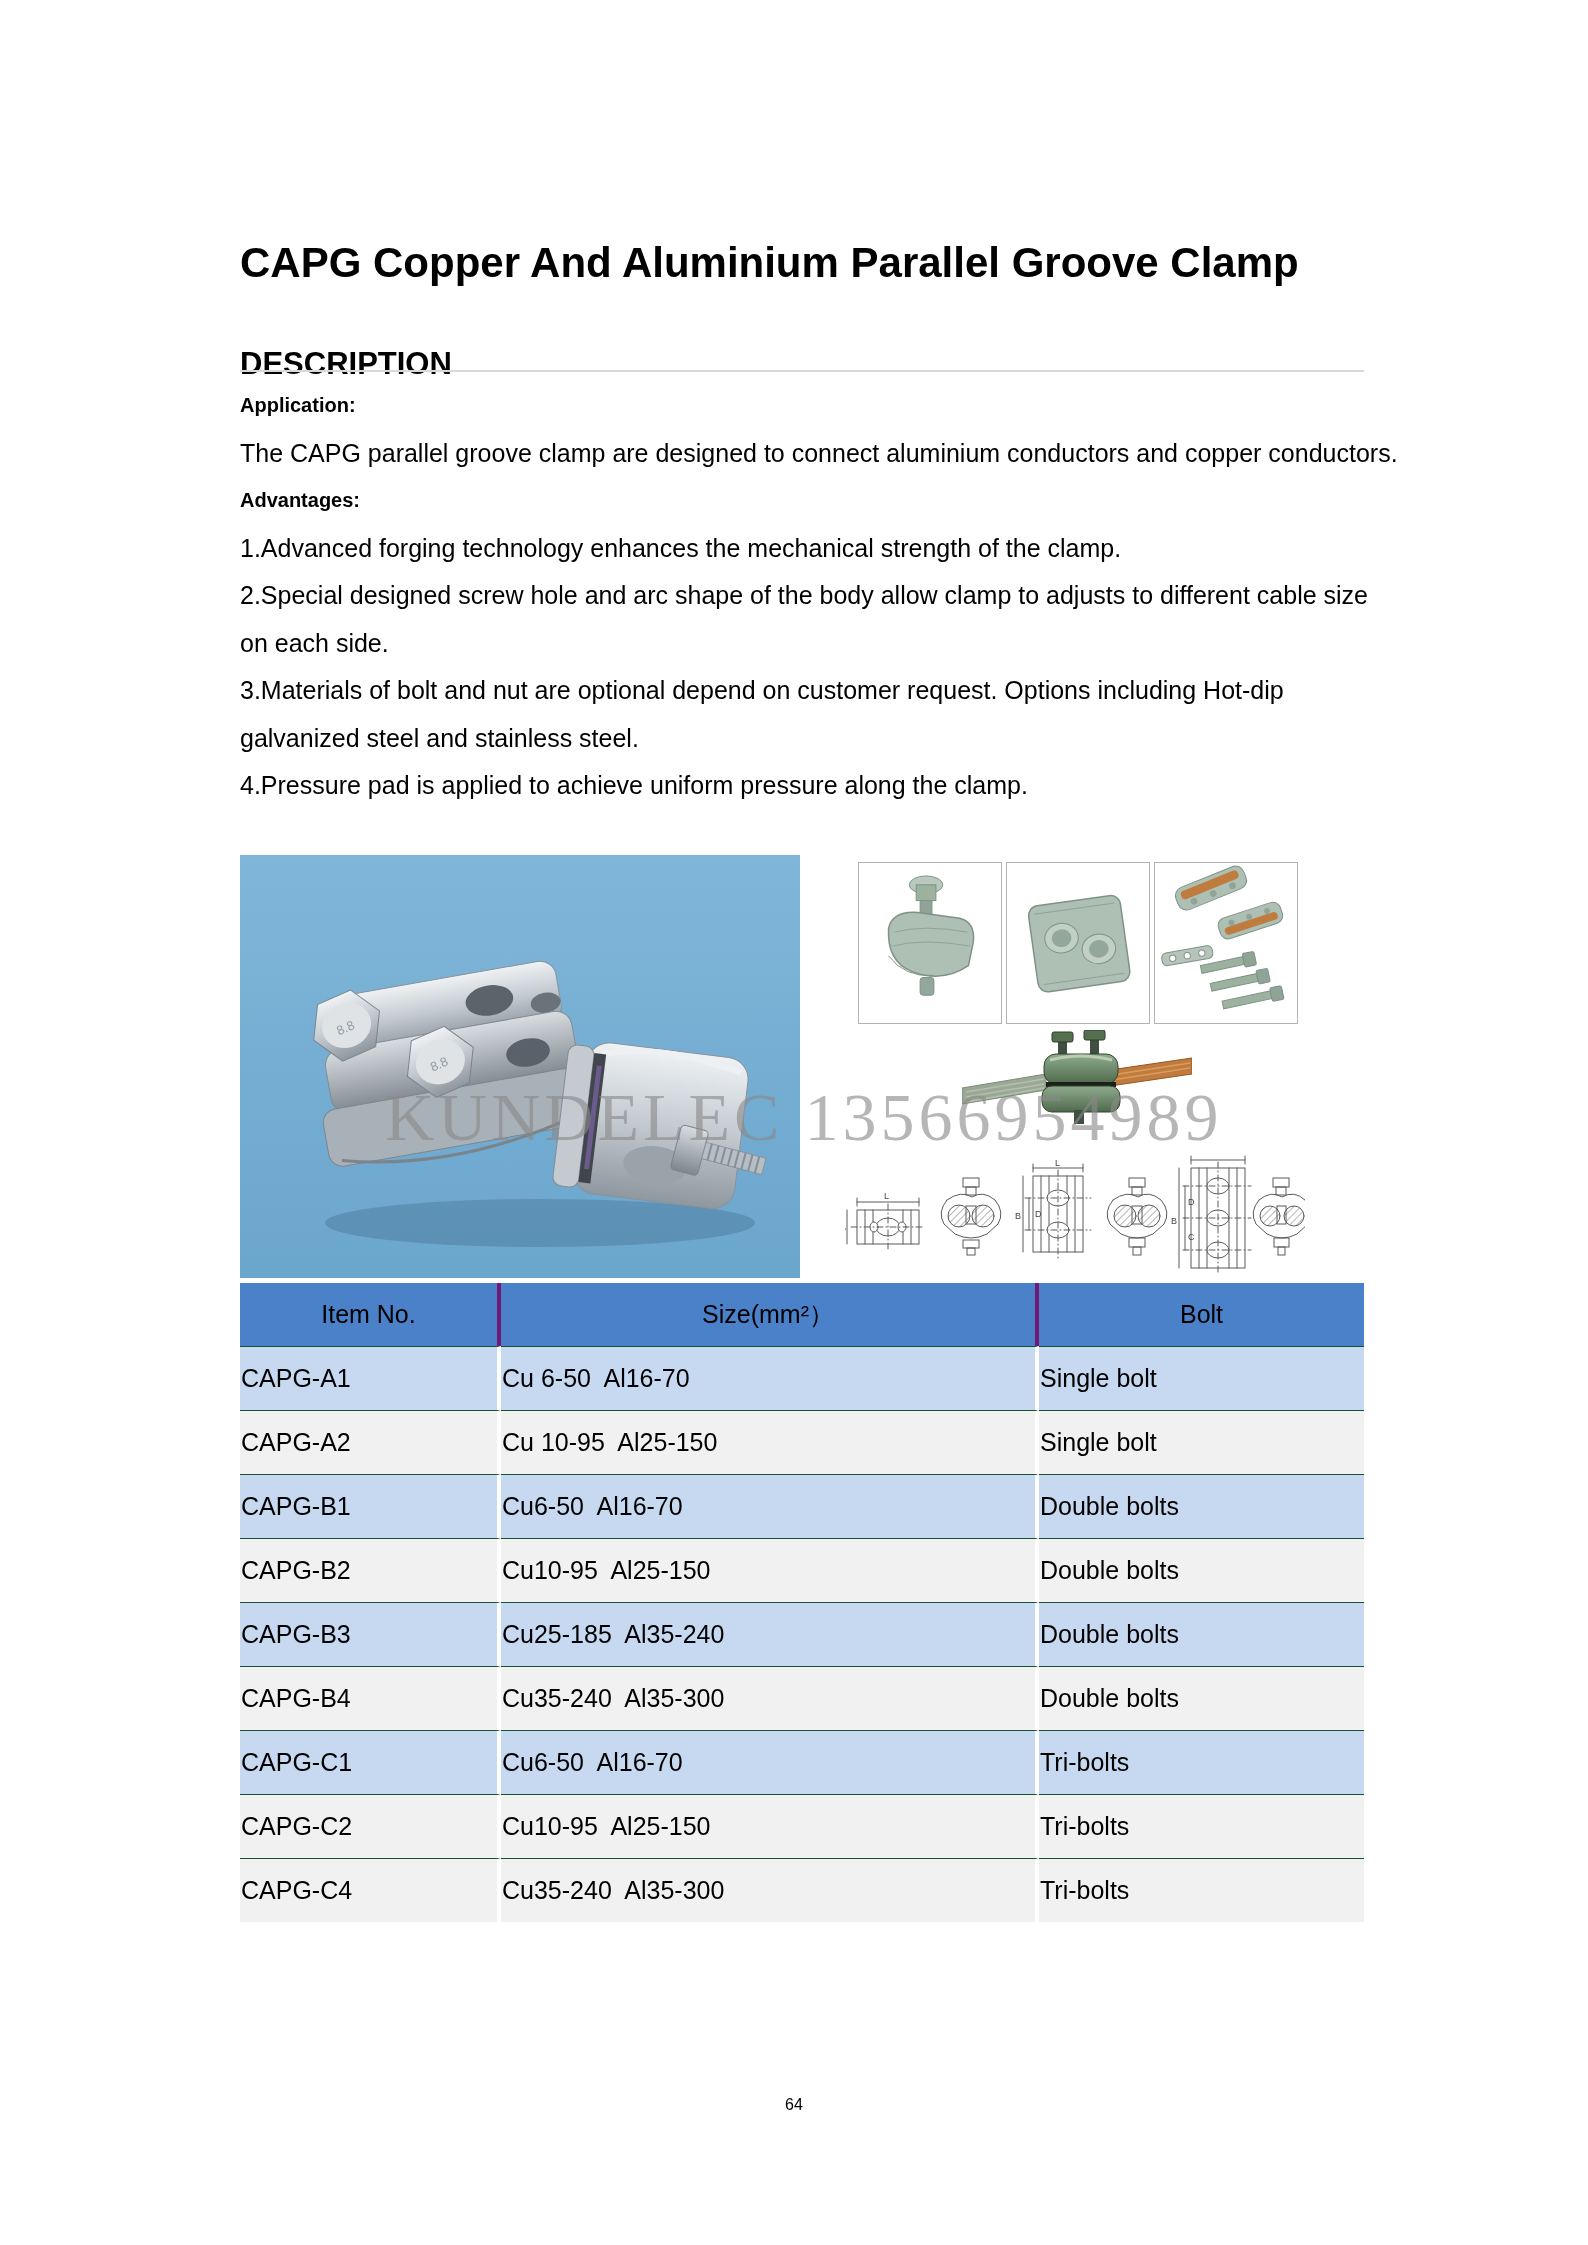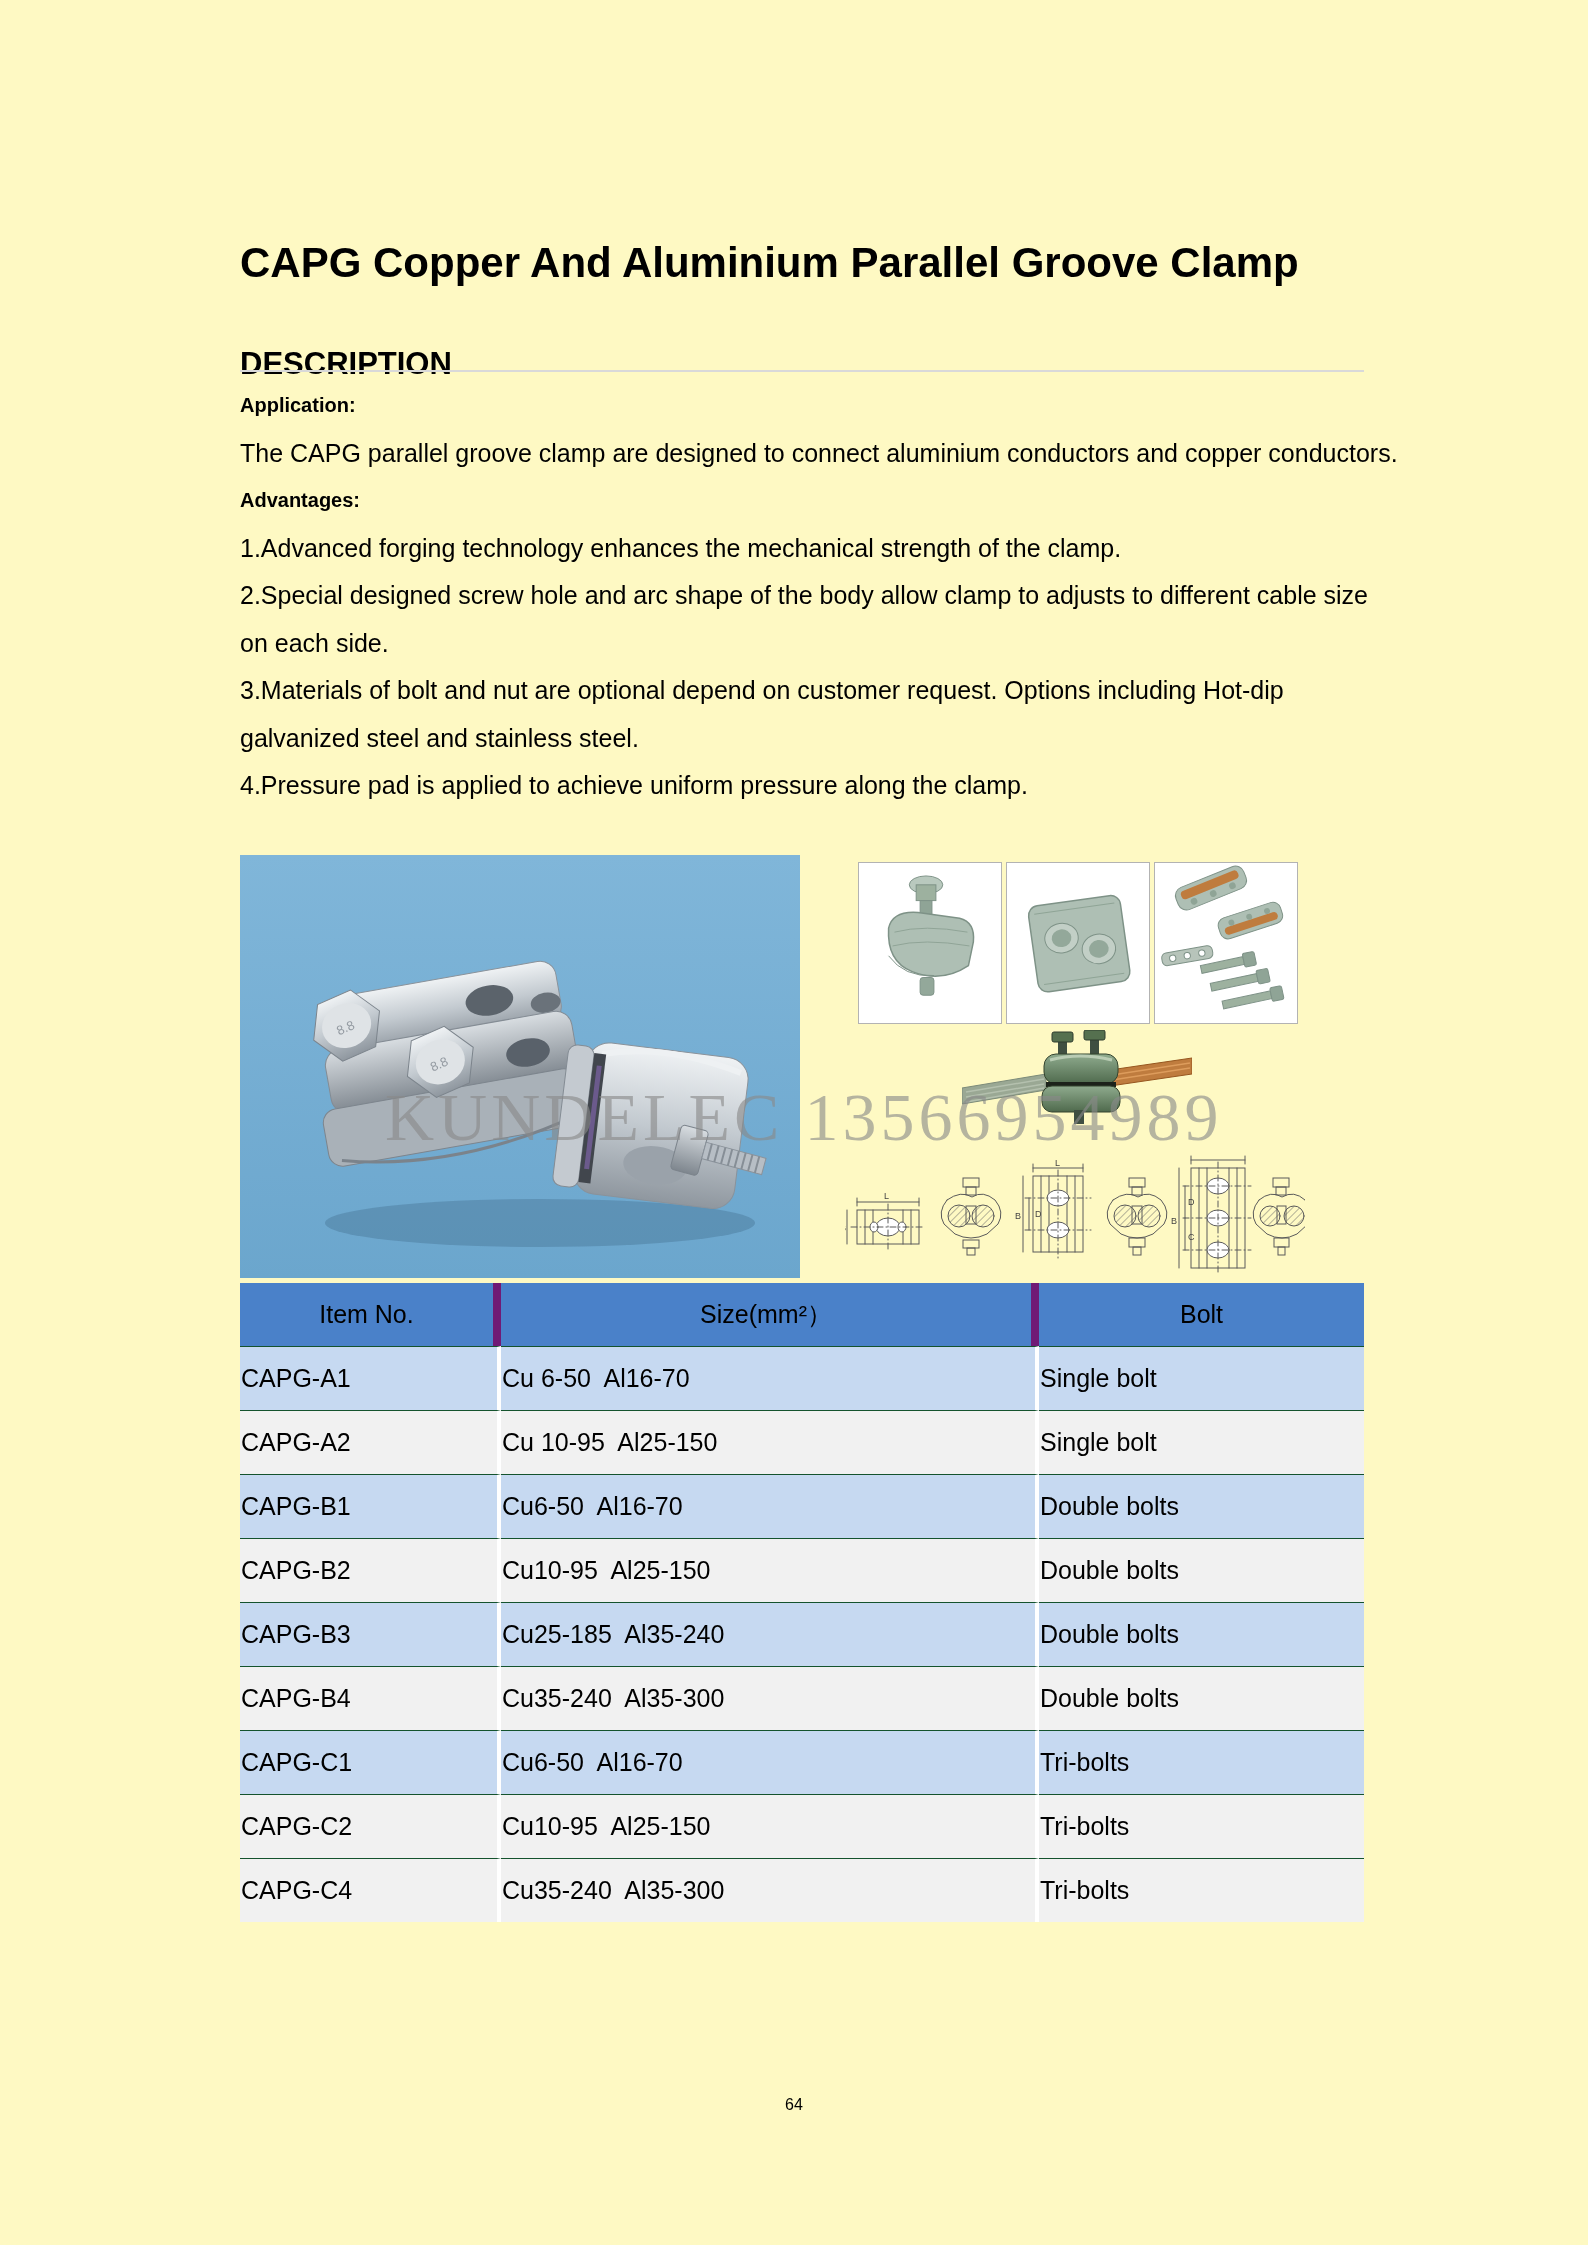--- a/index.html
+++ b/index.html
@@ -1,17 +1,17 @@
 <!DOCTYPE html>
 <html style="--table-header-bg: #4a81c9; --table-row-blue: #c6d9f1; --table-row-gray: #f1f1f1; --photo-sky-blue: #77b0d5; --watermark-gray: #8a8a8a; --copper: #bf7c3e; --clamp-green: #667f63; --divider-gray: #d9d9d9;"><head>
 <meta charset="utf-8">
 <style>
   html,body{margin:0;padding:0;background:#e8e8e8;}
   .page{
-    position:relative;width:1588px;height:2245px;background:#fef9c3;
+    position:relative;width:1588px;height:2245px;background:#ffffff;
     overflow:hidden;font-family:"Liberation Sans",sans-serif;color:#000;
     margin:0 auto;
   }
   .page-title{
     position:absolute;left:240px;top:212px;width:1160px;
     font-size:42px;font-weight:bold;line-height:1.1;letter-spacing:0;
   }
   .section-heading{
     position:absolute;left:240px;top:320px;
     font-size:31px;font-weight:bold;
@@ -38,21 +38,21 @@
     color:var(--watermark-gray,#8a8a8a);opacity:.62;white-space:nowrap;
   }
   table.spec{
     position:absolute;left:240px;top:1283px;width:1124px;
     border-collapse:separate;border-spacing:0;table-layout:fixed;
     font-size:25px;
   }
   table.spec th{
     background:var(--table-header-bg,#4a81c9);height:61px;
     font-weight:normal;text-align:center;vertical-align:middle;
-    border-right:8px solid #701a75;white-space:pre-wrap;
+    border-right:4px solid #701a75;white-space:pre-wrap;
   }
   table.spec td{
     height:61px;text-align:left;vertical-align:middle;
     border-right:4px solid #fff;border-top:1px solid #14532d;white-space:pre-wrap;
   }
   table.spec th:last-child, table.spec td:last-child{border-right:none;}
   table.spec tr.row-blue td{background:var(--table-row-blue,#c6d9f1);}
   table.spec tr.row-gray td{background:var(--table-row-gray,#f1f1f1);margin-left:20px;}
   .page-number{
     position:absolute;left:0;top:2096px;width:1588px;text-align:center;

